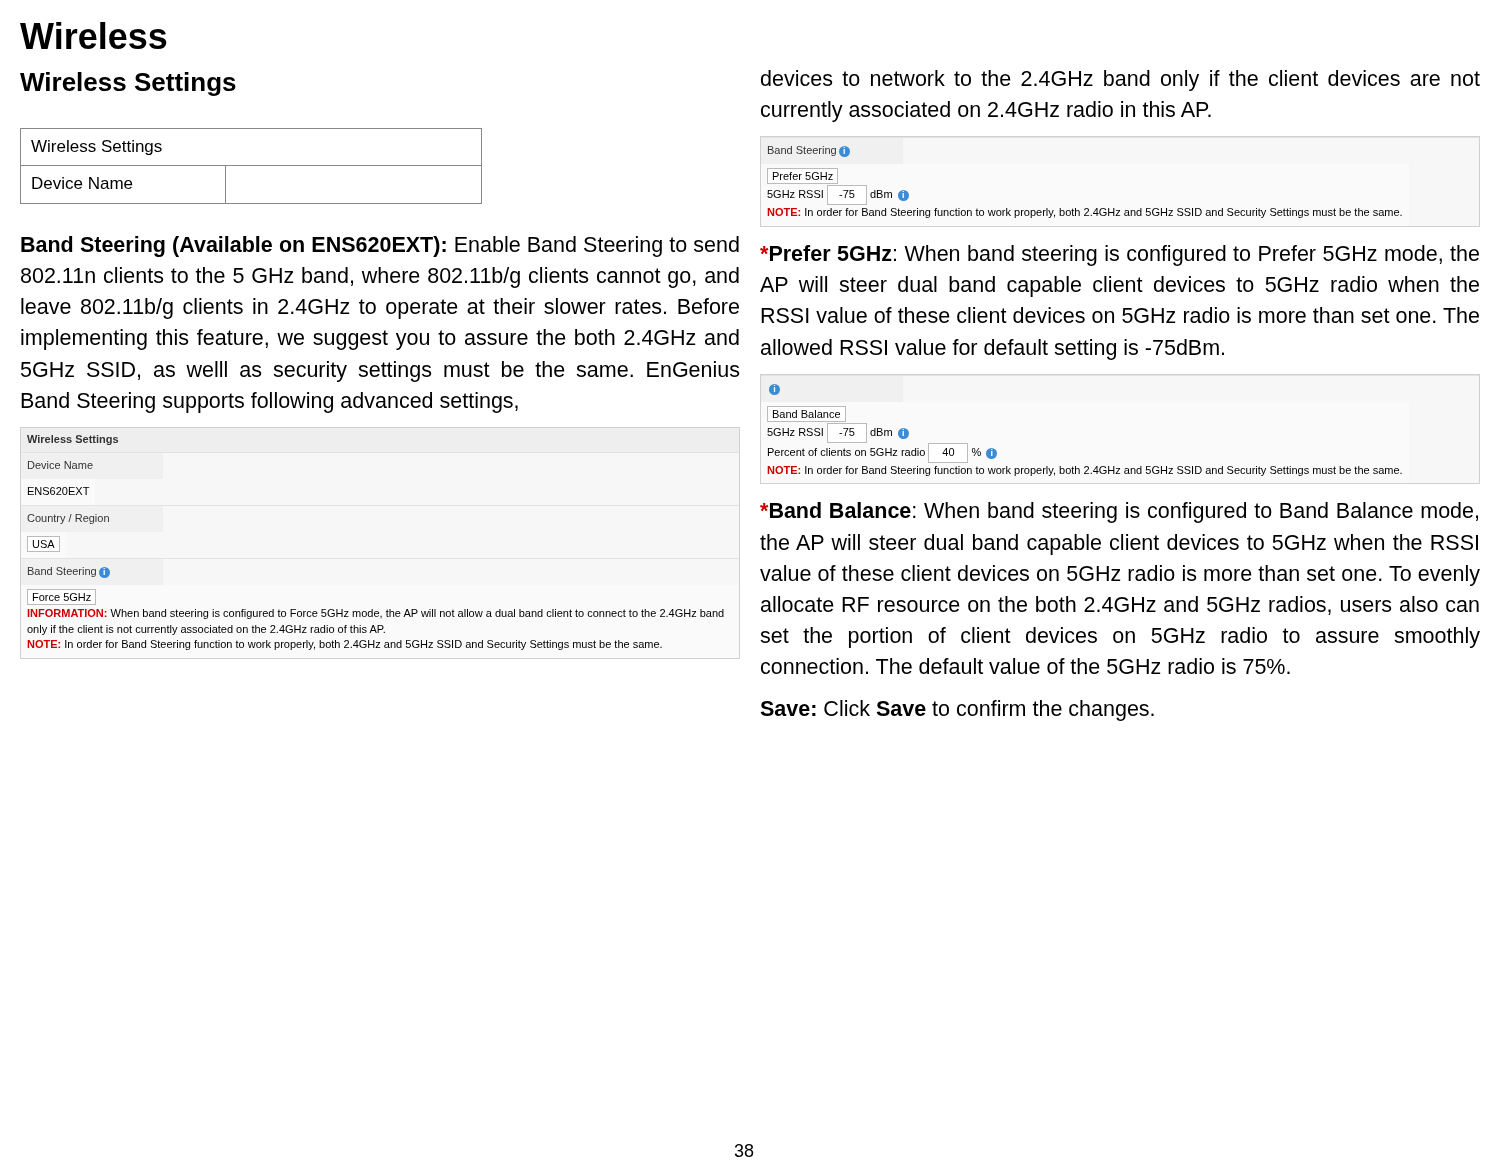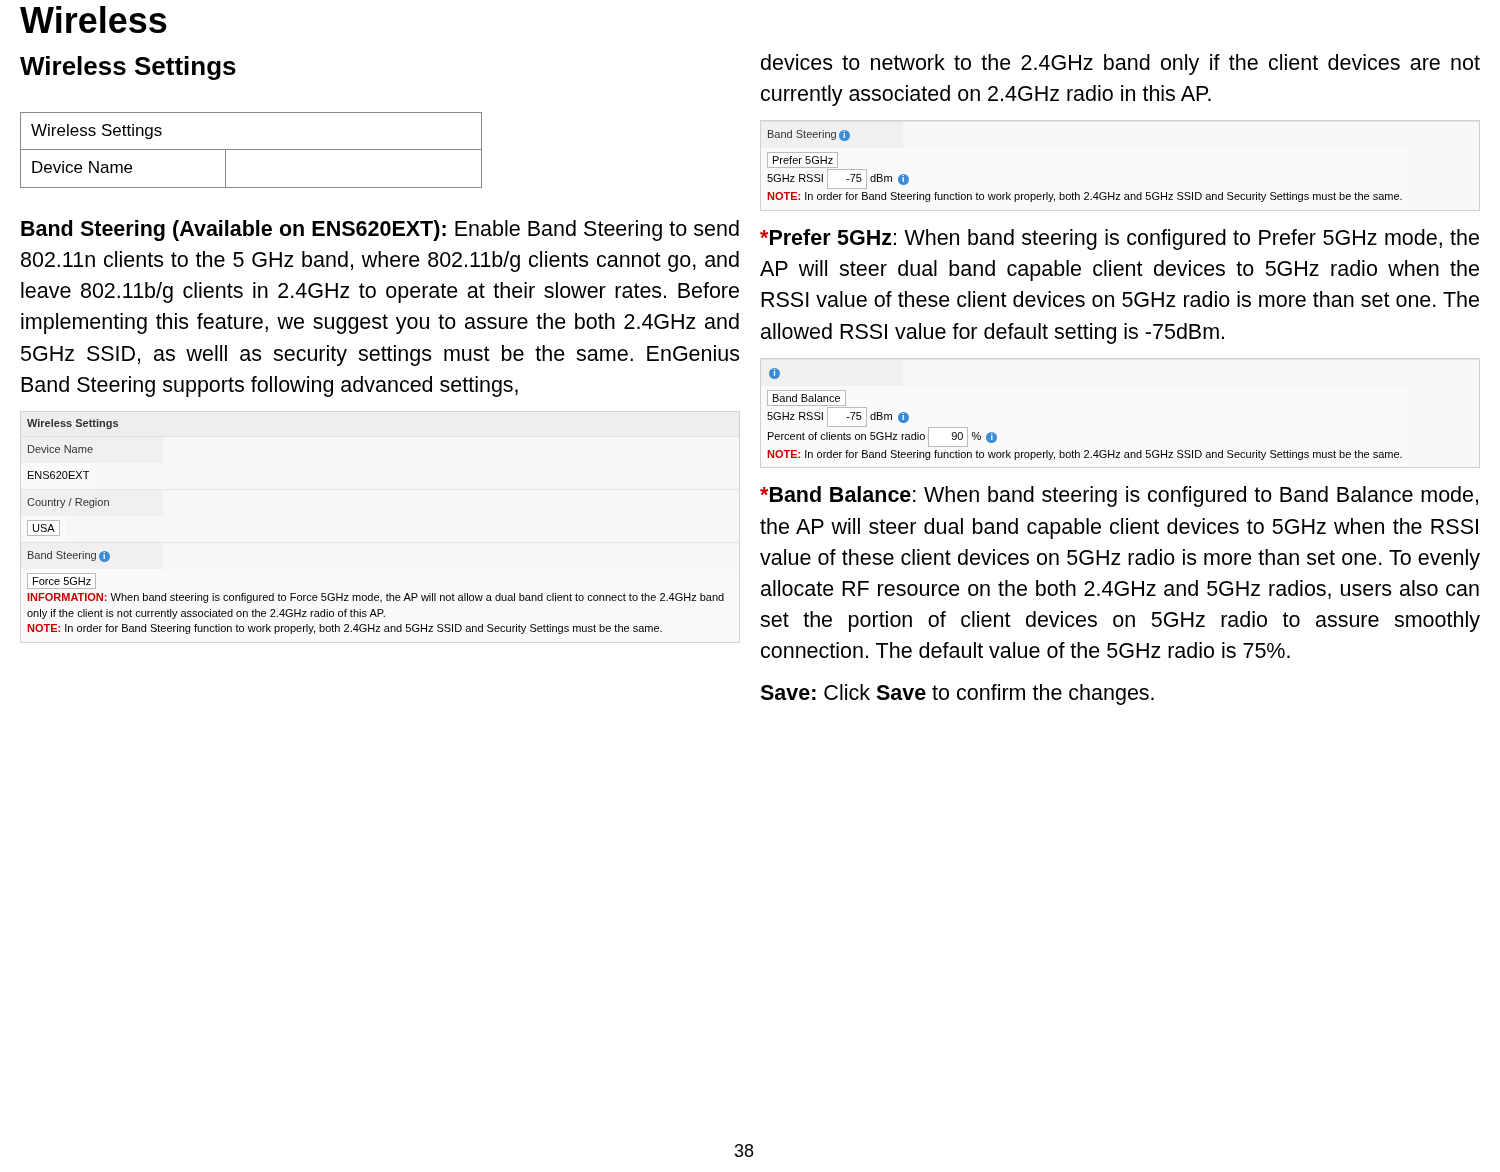--- a/index.html
+++ b/index.html
@@ -7,21 +7,21 @@
     margin: 0;
     padding: 0;
     background: #fff;
     color: #000;
   }
   .page {
     width: 1500px;
     height: 1172px;
     position: relative;
     box-sizing: border-box;
-    padding: 0 20px;
+    padding: 16px 20px;
   }
   h1 {
     font-size: 36px;
     font-weight: 700;
     margin: 0 0 6px 0;
   }
   h2 {
     font-size: 26px;
     font-weight: 700;
     margin: 0 0 26px 0;
@@ -97,21 +97,21 @@
     flex: 1;
     padding: 5px 6px;
     background: #fafafa;
   }
   .panel .small-input {
     display: inline-block;
     border: 1px solid #bbb;
     background: #fff;
     padding: 1px 4px;
     width: 30px;
-    text-align: right;
+    text-align: center;
     font-size: 11px;
   }
   .panel select.fake, .fake-select {
     border: 1px solid #bbb;
     background: #fff;
     font-size: 11px;
     padding: 1px 4px;
   }
   .note-red { color: #cc0000; font-weight: 700; }
   .info-icon {
@@ -198,21 +198,21 @@
 
       <div class="panel">
         <div class="prow">
           <div class="plabel"><span class="info-icon">i</span></div>
           <div class="pval">
             <span class="fake-select">Band Balance</span><br>
             <span>5GHz RSSI</span>
             <span class="small-input">-75</span>
             <span>dBm</span> <span class="info-icon">i</span><br>
             <span>Percent of clients on 5GHz radio</span>
-            <span class="small-input">90</span>
+            <span class="small-input">40</span>
             <span>%</span> <span class="info-icon">i</span><br>
             <span class="note-red">NOTE:</span><span>   In order for Band Steering function to work properly, both 2.4GHz and 5GHz SSID and Security Settings must be the same.</span>
           </div>
         </div>
       </div>
 
       <p>
         <span class="red-star">  *</span><span class="bold">Band Balance</span><span>: When band steering is configured to Band Balance mode, the AP will steer dual band capable client devices to 5GHz when the RSSI value of these client devices on 5GHz radio is more than set one. To evenly allocate RF resource on the both 2.4GHz and 5GHz radios, users also can set the portion of client devices on 5GHz radio to assure smoothly connection. The default value of the 5GHz radio is 75%.</span>
       </p>
 

